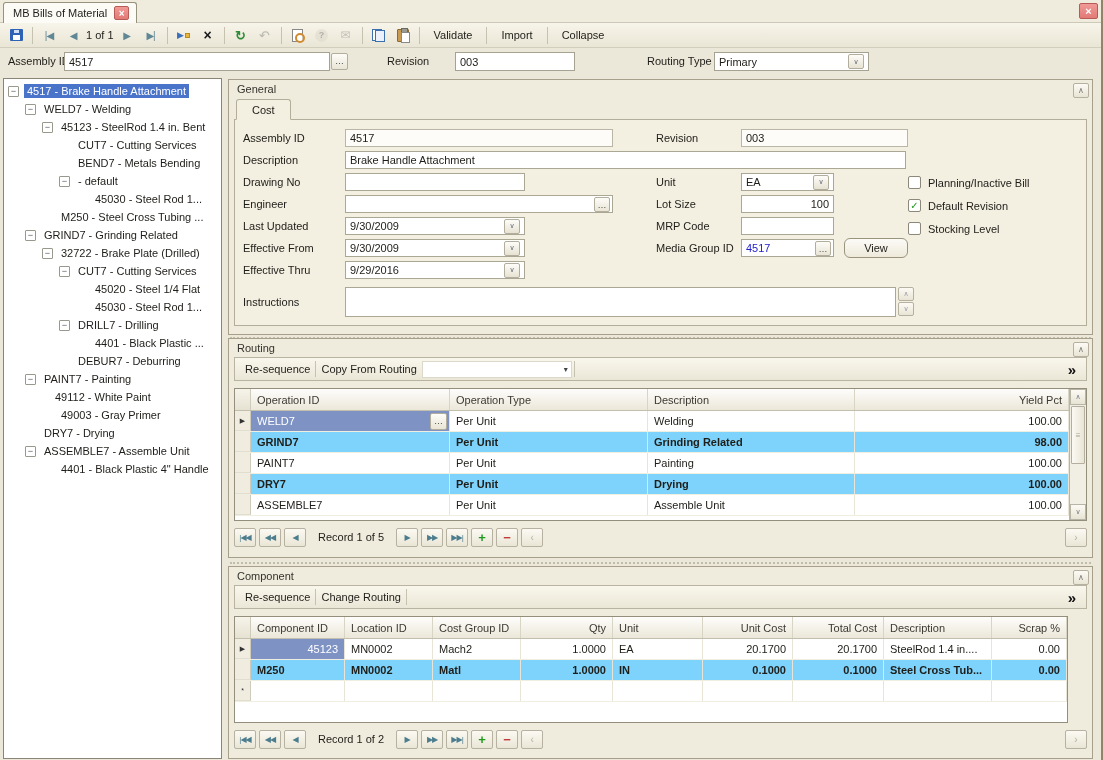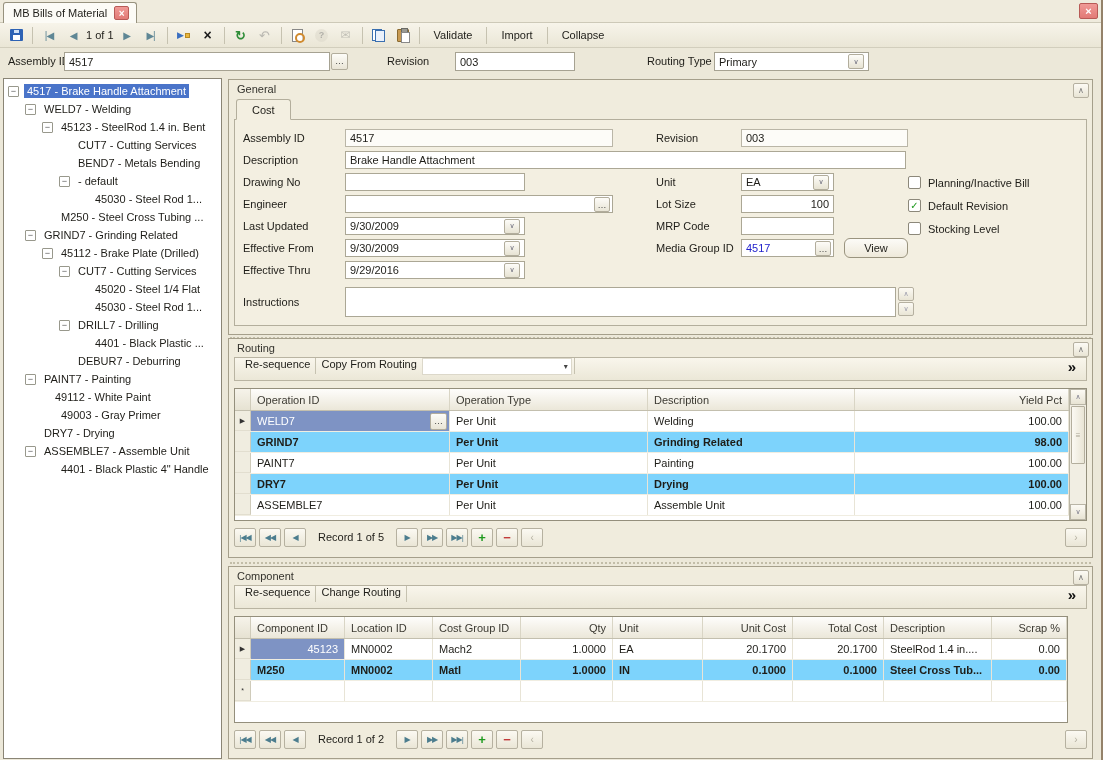--- a/index.html
+++ b/index.html
@@ -97,21 +97,21 @@
   .cbbox { width:13px; height:13px; border:1px solid #8c887a; background:#fff; border-radius:2px;
            font-size:10px; line-height:11px; text-align:center; color:#1f9a1f; }
   .viewbtn { margin-left:10px; width:64px; height:20px; background:linear-gradient(#fcfbf7,#eee9da);
              border:1px solid #9a947f; border-radius:6px; display:flex; align-items:center; justify-content:center; }
   .spincol { display:flex; flex-direction:column; gap:1px; margin-left:2px; }
   .spinbtn { width:16px; height:14px; background:linear-gradient(#fcfaf4,#e9e5d5); border:1px solid #b5b0a0;
              border-radius:2px; font-size:7px; color:#99a; display:flex; align-items:center; justify-content:center; }
 
   
   .secbar { margin:18px 5px 0; height:24px; border:1px solid #b9b4a2; background:linear-gradient(#f9f6ec,#ebe7d7);
-            display:flex; padding:0 7px; gap:2px; }
+            display:flex; align-items:center; padding:0 7px; gap:2px; }
   .barbtn { padding:0 3px; }
   .barsep { width:1px; height:16px; background:#c6c2b0; }
   .barcombo { width:150px; height:17px; background:#fff; border:1px solid #dcd8ca; display:flex; align-items:center; padding:0 3px; }
   .barcombo .arr { margin-left:auto; font-size:8px; color:#444; }
   .spacer { flex:1; }
   .chev { font-size:15px; font-weight:bold; color:#111; margin-right:3px; }
 
   
   .grid { margin:7px 5px 0; border:1px solid #948f7c; background:#fff; display:flex; }
   .gcontent { flex:1; display:flex; flex-direction:column; overflow:hidden; }
@@ -251,21 +251,21 @@
         <div class="tnode" style="padding-left: 38px;">
           <span class="tspace"></span>
           <span class="tlabel">M250 - Steel Cross Tubing ...</span>
         </div>
         <div class="tnode" style="padding-left: 21px;">
           <span class="tbox">−</span>
           <span class="tlabel">GRIND7 - Grinding Related</span>
         </div>
         <div class="tnode" style="padding-left: 38px;">
           <span class="tbox">−</span>
-          <span class="tlabel">45112 - Brake Plate (Drilled)</span>
+          <span class="tlabel">32722 - Brake Plate (Drilled)</span>
         </div>
         <div class="tnode" style="padding-left: 55px;">
           <span class="tbox">−</span>
           <span class="tlabel">CUT7 - Cutting Services</span>
         </div>
         <div class="tnode" style="padding-left: 72px;">
           <span class="tspace"></span>
           <span class="tlabel">45020 - Steel 1/4 Flat</span>
         </div>
         <div class="tnode" style="padding-left: 72px;">

